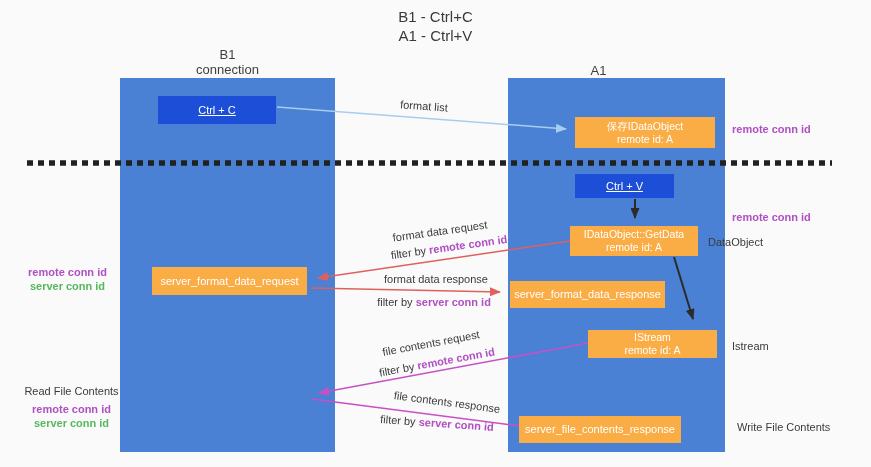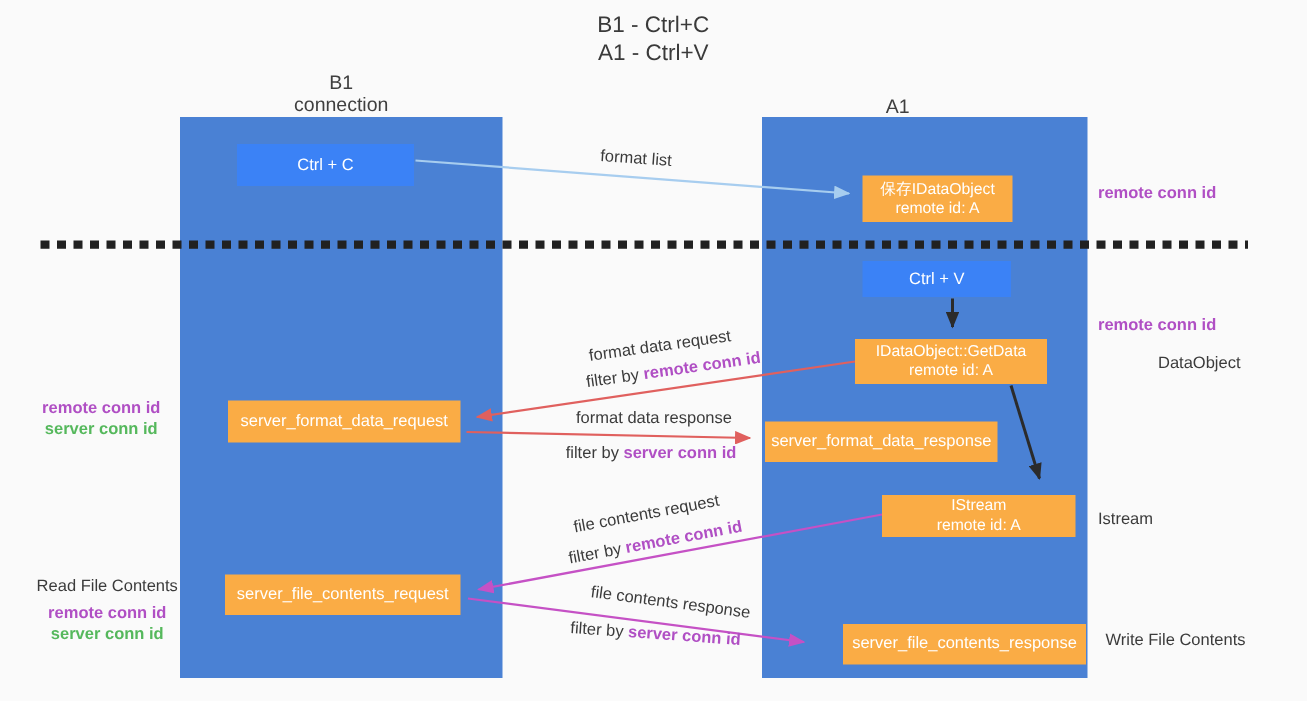--- a/index.html
+++ b/index.html
@@ -8,21 +8,21 @@
 
   .title{position:absolute;top:7px;left:0;width:100%;text-align:center;
          font-size:15px;line-height:19px;color:#3a3a3a;}
 
   .col{position:absolute;background:#4a81d4;}
   .hdr{position:absolute;text-align:center;color:#3f3f3f;font-size:13px;line-height:15px;}
 
   .box{position:absolute;display:flex;flex-direction:column;align-items:center;justify-content:center;
        color:#ffffff;text-align:center;font-size:11px;line-height:13px;}
   .orange{background:#faac45;}
-  .green{background:#3b82f6;}
+  .green{background:#1d4ed8;text-decoration:underline;}
   .box .l2{font-size:10.5px;}
 
   .lbl{position:absolute;font-size:11px;color:#3b3b3b;white-space:nowrap;
        transform:translateX(-50%);transform-origin:center;}
   .sideR{position:absolute;font-size:11px;color:#3b3b3b;white-space:nowrap;}
   .grp{position:absolute;text-align:center;font-size:11px;line-height:14px;white-space:nowrap;}
   .purple{color:#b04fc4;font-weight:bold;}
   .greentx{color:#55b85c;font-weight:bold;}
   .dark{color:#3b3b3b;}
 
@@ -83,21 +83,21 @@
     <line x1="311" y1="288" x2="500" y2="292" stroke="#e0605e" stroke-width="1.5" marker-end="url(#ah-red)"></line>
 
     <line x1="588" y1="343" x2="319" y2="393" stroke="#c551c5" stroke-width="1.5" marker-end="url(#ah-mag)"></line>
     <line x1="312" y1="399" x2="536" y2="428" stroke="#c551c5" stroke-width="1.5" marker-end="url(#ah-mag)"></line>
   </svg>
 
   <div class="box green" style="left:158px;top:96px;width:118px;height:28px;">
     <div>Ctrl + C</div>
   </div>
 
-  <div class="box orange" style="left:575px;top:117px;width:100px;height:31px;">
+  <div class="box orange" style="left:575px;top:117px;width:140px;height:31px;">
     <div class="l2">保存IDataObject</div>
     <div class="l2">remote id: A</div>
   </div>
 
   <div class="box green" style="left:575px;top:174px;width:99px;height:24px;">
     <div>Ctrl + V</div>
   </div>
 
   <div class="box orange" style="left:570px;top:226px;width:128px;height:30px;">
     <div class="l2">IDataObject::GetData</div>
@@ -110,25 +110,22 @@
 
   <div class="box orange" style="left:152px;top:267px;width:155px;height:28px;">
     <div>server_format_data_request</div>
   </div>
 
   <div class="box orange" style="left:588px;top:330px;width:129px;height:28px;">
     <div class="l2">IStream</div>
     <div class="l2">remote id: A</div>
   </div>
 
-  <div class="box orange" style="left:150px;top:383px;width:157px;height:27px;">
-    <div>server_file_contents_request</div>
-  </div>
 
-  <div class="box orange" style="left:562px;top:416px;width:162px;height:27px;">
+  <div class="box orange" style="left:519px;top:416px;width:162px;height:27px;">
     <div>server_file_contents_response</div>
   </div>
 
   <div class="lbl r-4" style="left:424px;top:100px;">format list</div>
 
   <div class="lbl r-m8" style="left:440px;top:225px;">format data request</div>
   <div class="lbl r-m8" style="left:449px;top:241px;">
     <span>filter by</span>
     <span class="purple">remote conn id</span>
   </div>
@@ -146,21 +143,21 @@
   </div>
 
   <div class="lbl r-p7" style="left:447px;top:396px;">file contents response</div>
   <div class="lbl r-p4" style="left:437px;top:417px;">
     <span>filter by</span>
     <span class="purple">server conn id</span>
   </div>
 
   <div class="sideR purple" style="left:732px;top:123px;">remote conn id</div>
   <div class="sideR purple" style="left:732px;top:211px;">remote conn id</div>
-  <div class="sideR dark" style="left:772px;top:236px;">DataObject</div>
+  <div class="sideR dark" style="left:708px;top:236px;">DataObject</div>
   <div class="sideR dark" style="left:732px;top:340px;">Istream</div>
   <div class="sideR dark" style="left:737px;top:421px;">Write File Contents</div>
 
   <div class="grp" style="left:20px;top:265px;width:95px;">
     <div class="purple">remote conn id</div>
     <div class="greentx">server conn id</div>
   </div>
 
   <div class="grp dark" style="left:20px;top:384px;width:103px;">Read File Contents</div>
   <div class="grp" style="left:24px;top:402px;width:95px;">

